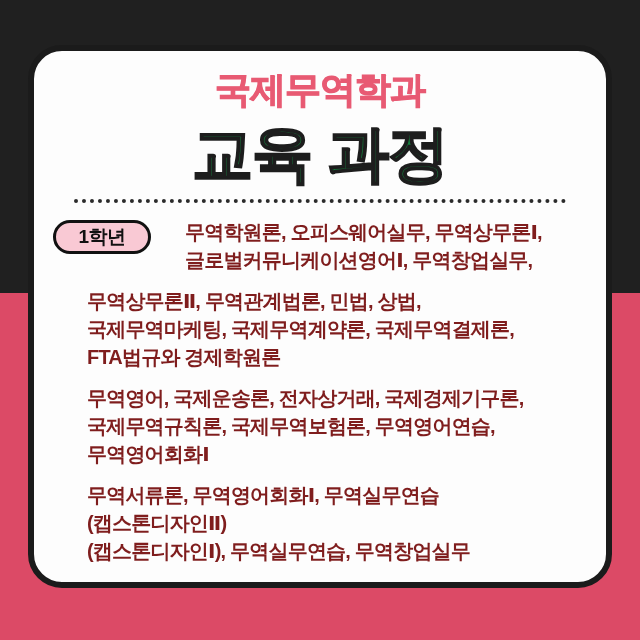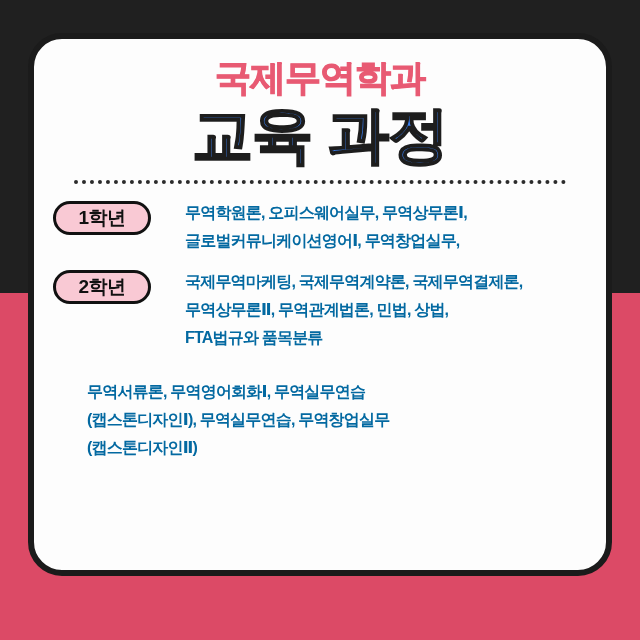--- a/index.html
+++ b/index.html
@@ -18,42 +18,42 @@
     width: 640px; height: 293px;
     background: #202020;
   }
   .bg-bottom {
     position: absolute; left: 0; top: 293px;
     width: 640px; height: 347px;
     background: #dc4a66;
   }
   .card {
     position: absolute;
-    left: 28px; top: 33px;
+    left: 28px; top: 45px;
     width: 584px; height: 543px;
     background: #fdfdfd;
     border: 6px solid #1b1b1b;
     border-radius: 34px;
   }
   .header { text-align: center; padding-top: 21px; }
   .title-small {
     font-size: 36px;
     font-weight: 800;
     color: #e85a73;
     letter-spacing: -1px;
     line-height: 1.0;
     -webkit-text-stroke: 1px #e85a73;
   }
   .title-large {
     font-size: 61px;
     font-weight: 800;
-    color: #3b82f6;
+    color: #15803d;
     letter-spacing: -1px;
     line-height: 1.05;
-    margin-top: 7px;
+    margin-top: 14px;
     -webkit-text-stroke: 2px #1d1d1d;
   }
   .separator {
     width: 492px;
     margin: 13px auto 0 auto;
     border-top: 4px dotted #2b2b2b;
   }
   .rows {
     margin-top: 15px;
     padding-left: 19px;
@@ -70,23 +70,23 @@
     border: 3px solid #111111;
     border-radius: 19px;
     display: flex; align-items: center; justify-content: center;
     font-size: 19px;
     font-weight: 700;
     color: #111111;
     letter-spacing: -0.5px;
   }
   .courses {
     margin-left: 34px;
-    font-size: 16px;
+    font-size: 20px;
     font-weight: 600;
-    color: #0369a1;
+    color: #7f1d1d;
     line-height: 28px;
     letter-spacing: -0.8px;
     white-space: nowrap;
   }
 </style>
 </head>
 <body>
 
 <div class="stage">
   <div class="bg-top"></div>
@@ -104,34 +104,38 @@
 
       <div class="row">
         <div class="year-pill">1학년</div>
         <div class="courses">
           <div>무역학원론, 오피스웨어실무, 무역상무론Ⅰ,</div>
           <div>글로벌커뮤니케이션영어Ⅰ, 무역창업실무,</div>
         </div>
       </div>
 
       <div class="row">
-        <div class="year-pill">2학년</div>
         <div class="courses">
+          <div>무역상무론Ⅱ, 무역관계법론, 민법, 상법,</div>
           <div>국제무역마케팅, 국제무역계약론, 국제무역결제론,</div>
-          <div>무역상무론Ⅱ, 무역관계법론, 민법, 상법,</div>
-          <div>FTA법규와 품목분류</div>
+          <div>FTA법규와 경제학원론</div>
         </div>
       </div>
 
       <div class="row">
+        <div class="courses">
+          <div>무역영어, 국제운송론, 전자상거래, 국제경제기구론,</div>
+          <div>국제무역규칙론, 국제무역보험론, 무역영어연습,</div>
+          <div>무역영어회화Ⅰ</div>
+        </div>
       </div>
 
       <div class="row">
         <div class="courses">
           <div>무역서류론, 무역영어회화Ⅰ, 무역실무연습</div>
+          <div>(캡스톤디자인Ⅱ)</div>
           <div>(캡스톤디자인Ⅰ), 무역실무연습, 무역창업실무</div>
-          <div>(캡스톤디자인Ⅱ)</div>
         </div>
       </div>
 
     </div>
   </div>
 </div>
 
 </body></html>

